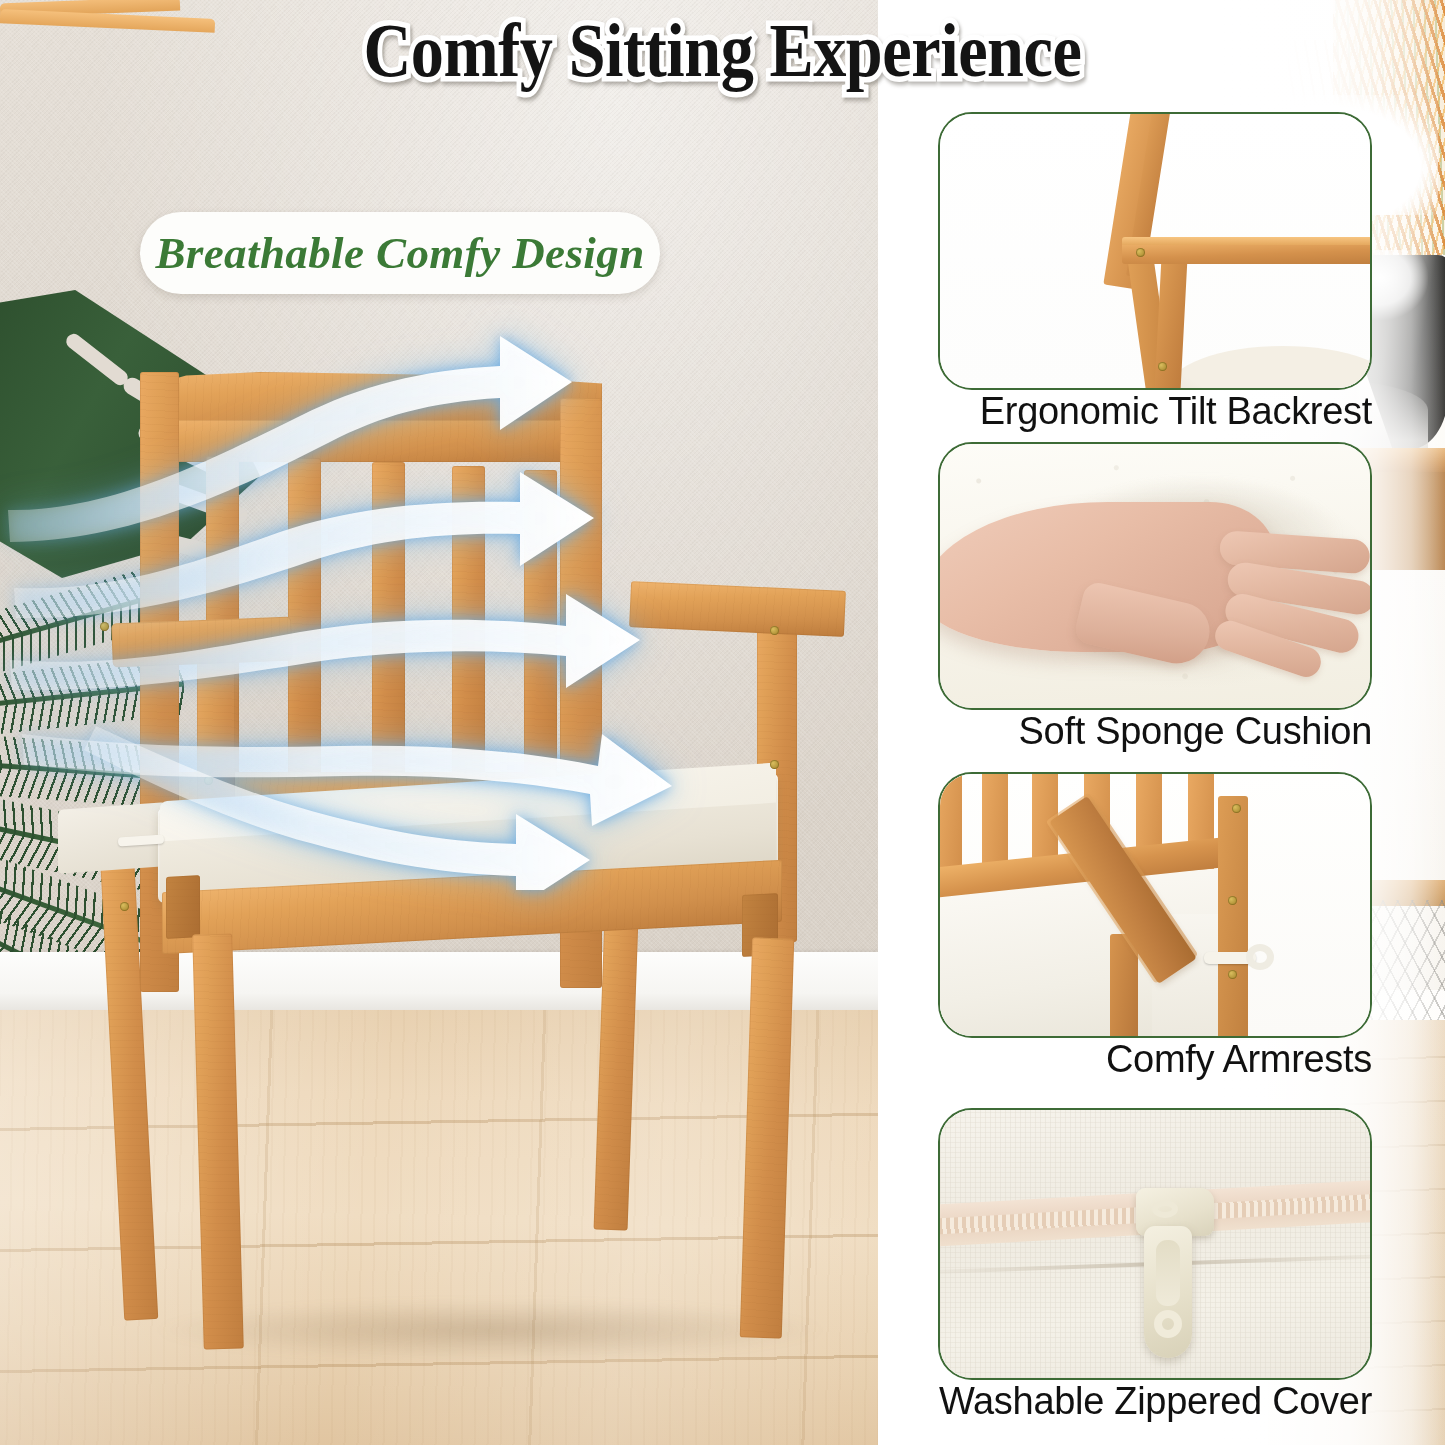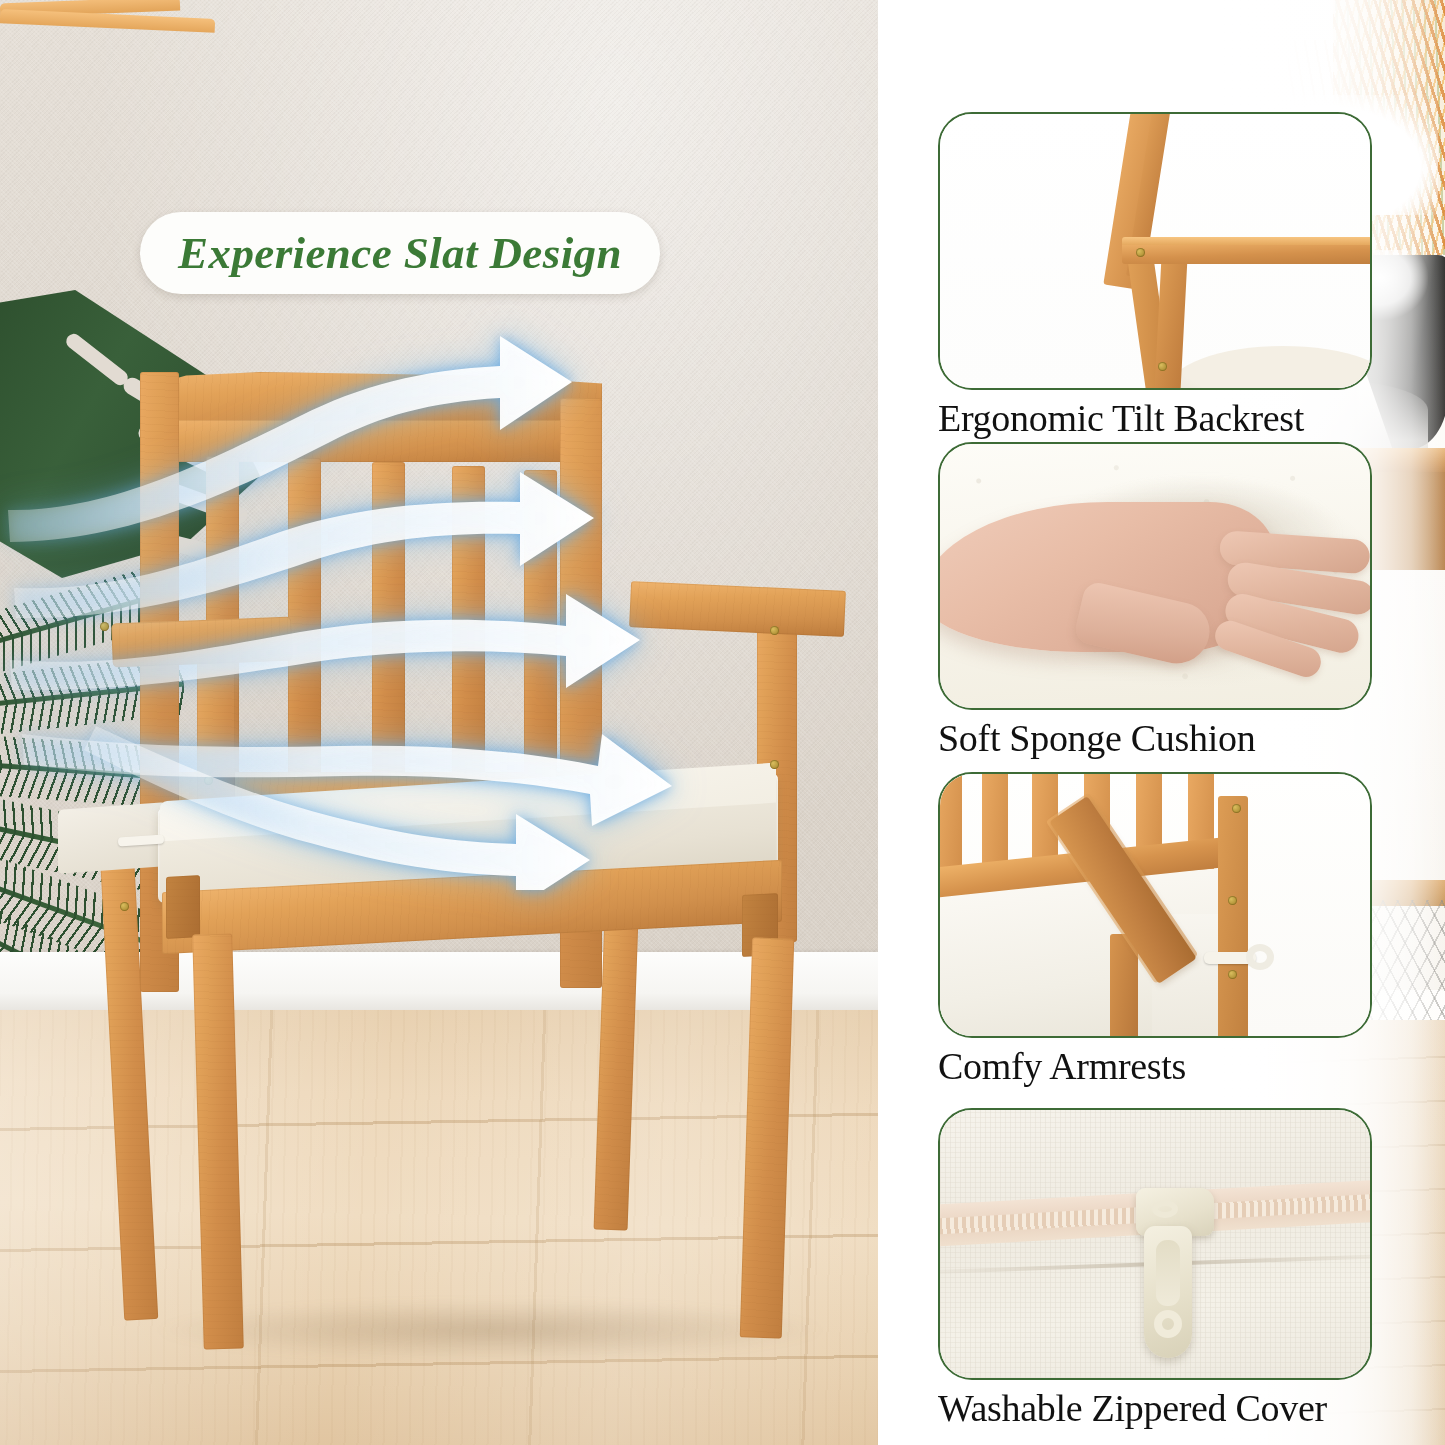--- a/index.html
+++ b/index.html
@@ -218,22 +218,22 @@
     letter-spacing:-.5px; color:#141414;
     transform:scaleX(.86); transform-origin:center;
     -webkit-text-stroke:11px #ffffff; paint-order:stroke fill;
     filter:drop-shadow(2px 3px 2px rgba(60,55,45,.38)); }
 
   
   .cards { position:absolute; left:938px; top:0; width:440px; height:1445px; z-index:20; }
   .cardwrap { position:absolute; left:0; width:434px; }
   .card { width:434px; border:2.5px solid #3d6b36; border-radius:34px; overflow:hidden;
     background:#ffffff; position:relative; }
-  .caption { margin-top:6px; text-align:left;
-    font-family:Liberation Serif, serif; font-size:38px; color:#111111;
+  .caption { text-align:right;
+    font-family:Liberation Sans, sans-serif; font-size:38px; color:#111111;
     letter-spacing:-.3px; white-space:nowrap; }
 
   .cw1 { top:112px; } .cw1 .card { height:278px; }
   .cw2 { top:442px; } .cw2 .card { height:268px; }
   .cw3 { top:772px; } .cw3 .card { height:266px; }
   .cw4 { top:1108px; } .cw4 .card { height:272px; }
 
   
   .c1bg { position:absolute; inset:0; background:linear-gradient(180deg,#ffffff,#fdfdfc); }
   .c1-backslat { position:absolute; left:178px; top:-16px; width:32px; height:190px;
@@ -465,28 +465,31 @@
                  C516,450 432,444 346,446 C244,448 142,450 24,434 Z" fill="url(#agrad)"></path>
       </g>
 
       <g>
         <path d="M96,396 C170,430 250,466 330,486 C400,504 450,512 516,514 L516,484 L590,530 L516,578 L516,546
                  C444,544 388,534 314,514 C230,492 152,454 84,420 Z" fill="url(#agrad)"></path>
       </g>
     </svg>
 
     <div class="badge">
-      <span>Experience Slat Design</span>
+      <span>Breathable Comfy Design</span>
     </div>
   </div>
 
   <div class="bg-scene" style="background:none;">
     <div class="bg-veil"></div>
   </div>
 
+  <div class="title">
+    <span>Comfy Sitting Experience</span>
+  </div>
 
   <div class="cards">
 
     <div class="cardwrap cw1">
       <div class="card">
         <div class="c1bg"></div>
         <div class="c1-backslat"></div>
         <div class="c1-backslat2"></div>
         <div class="c1-seat"></div>
         <div class="c1-diag"></div>

